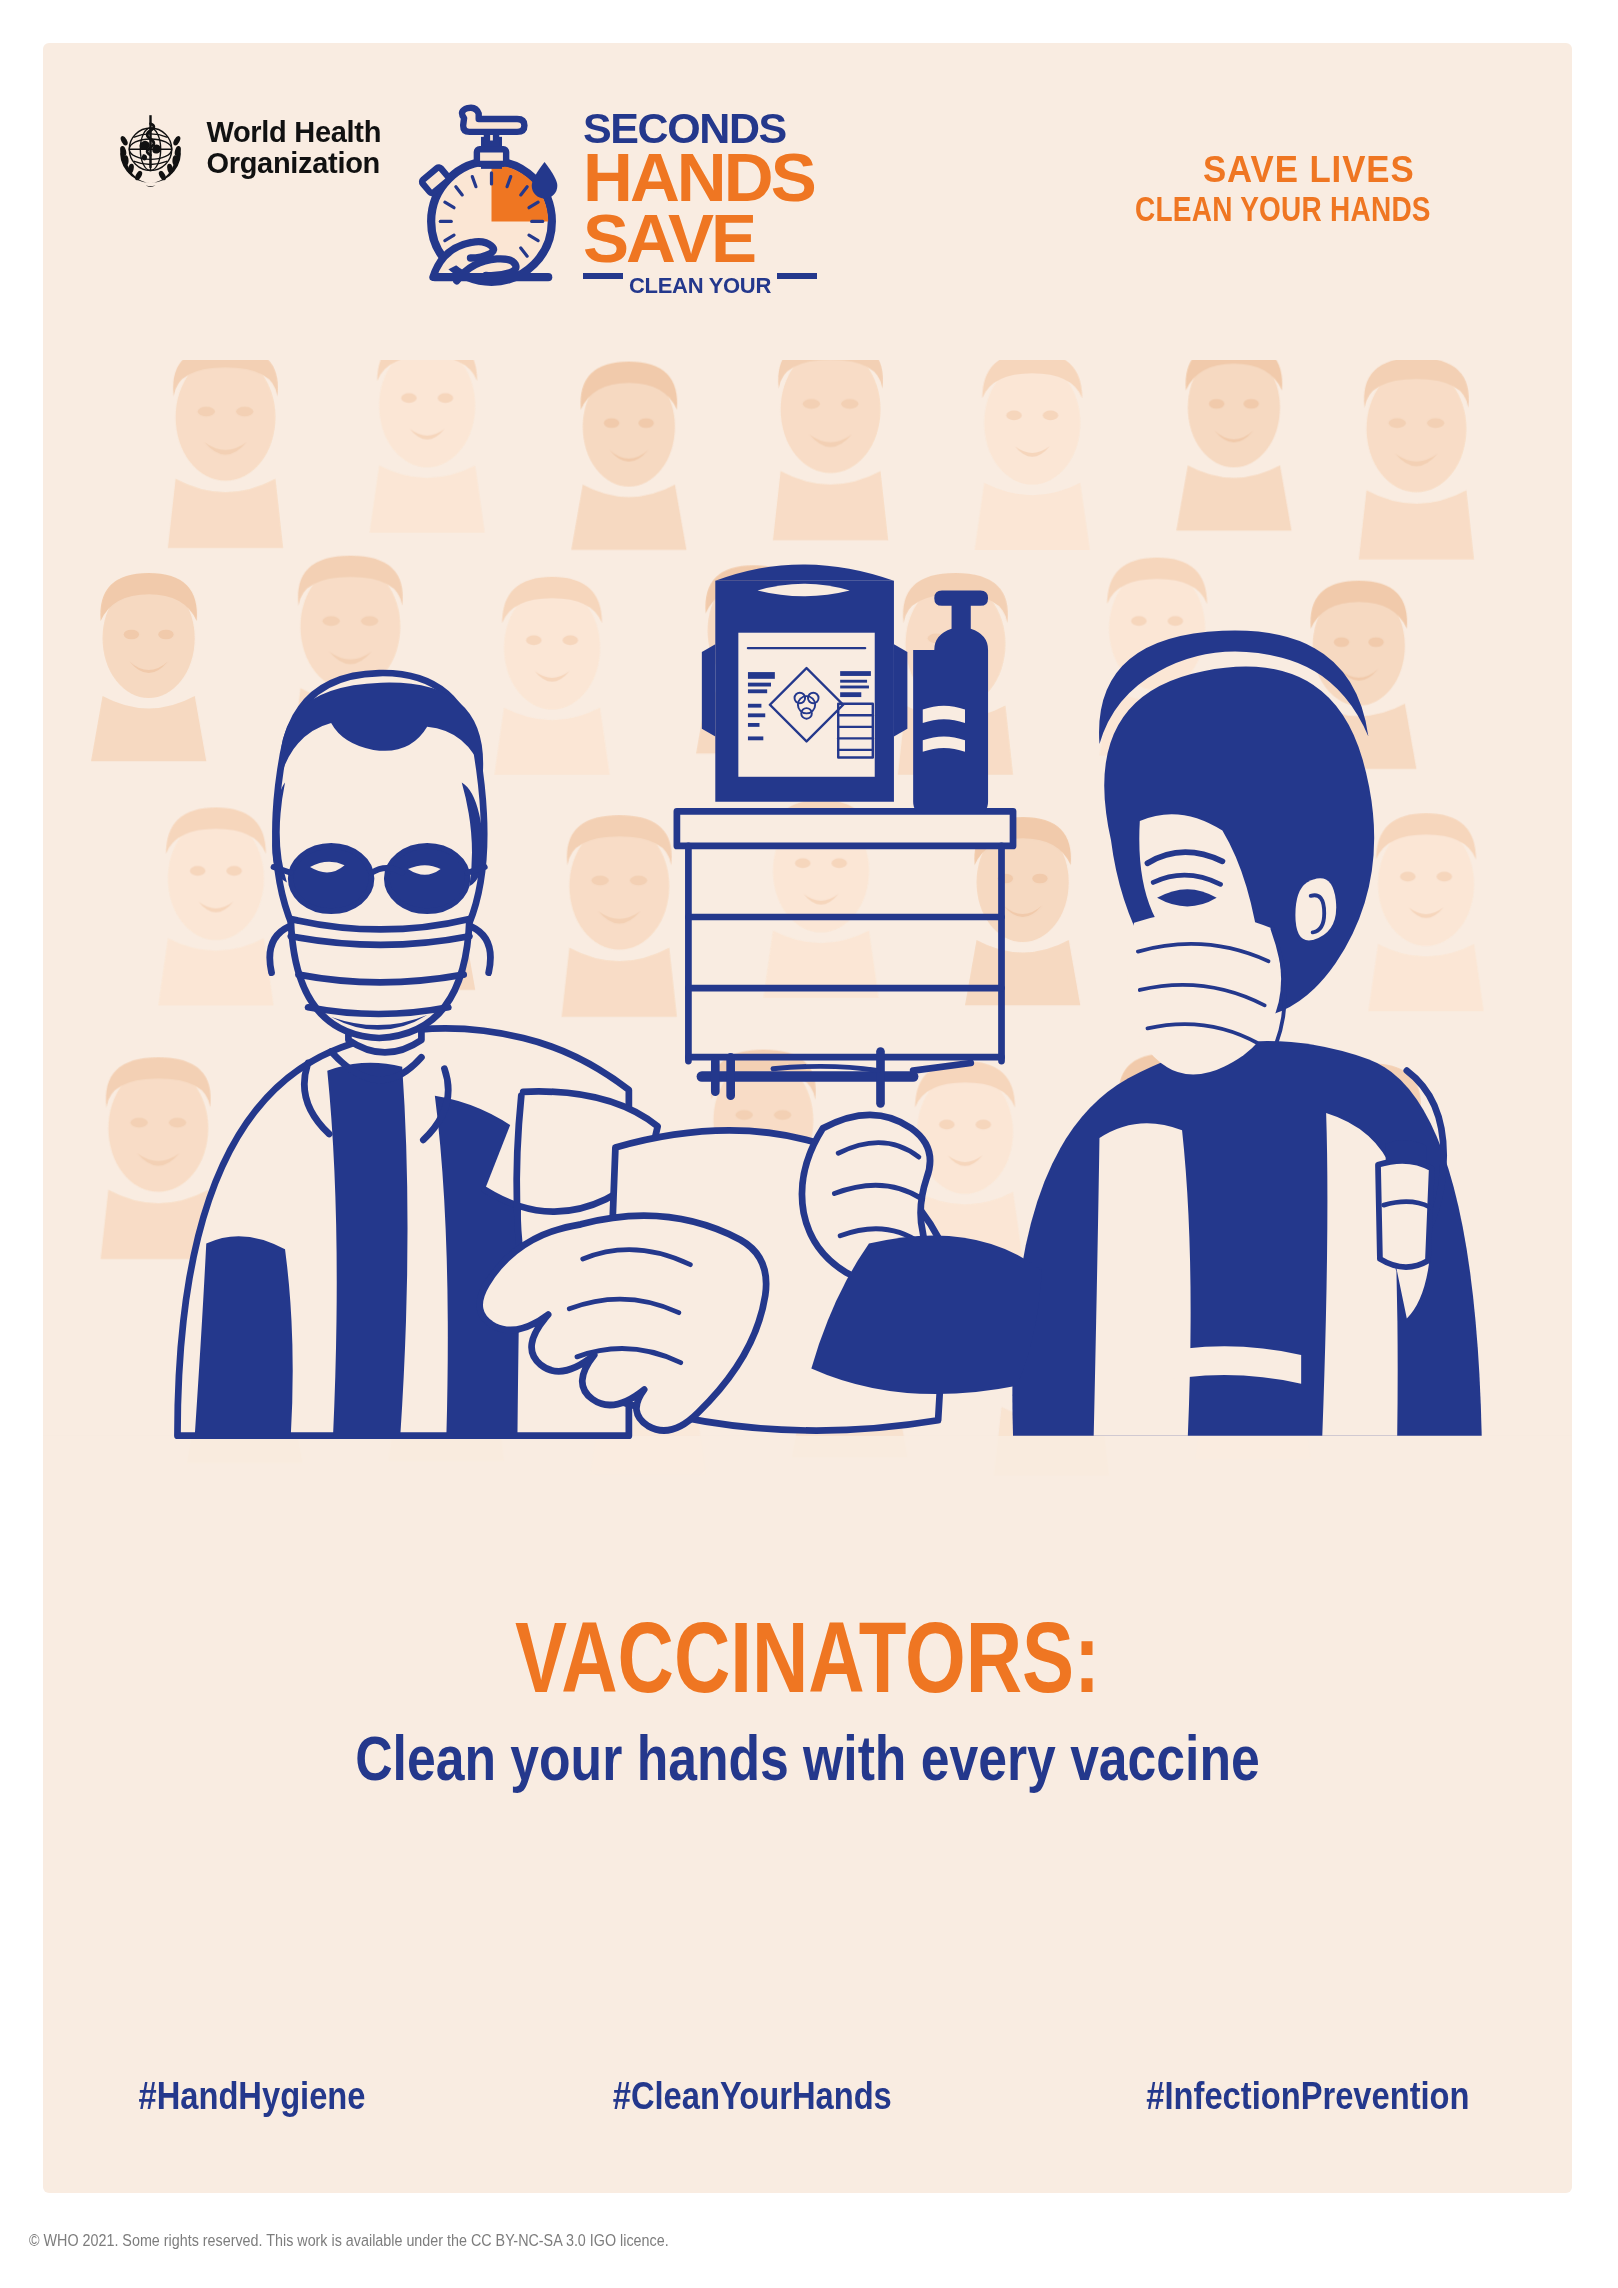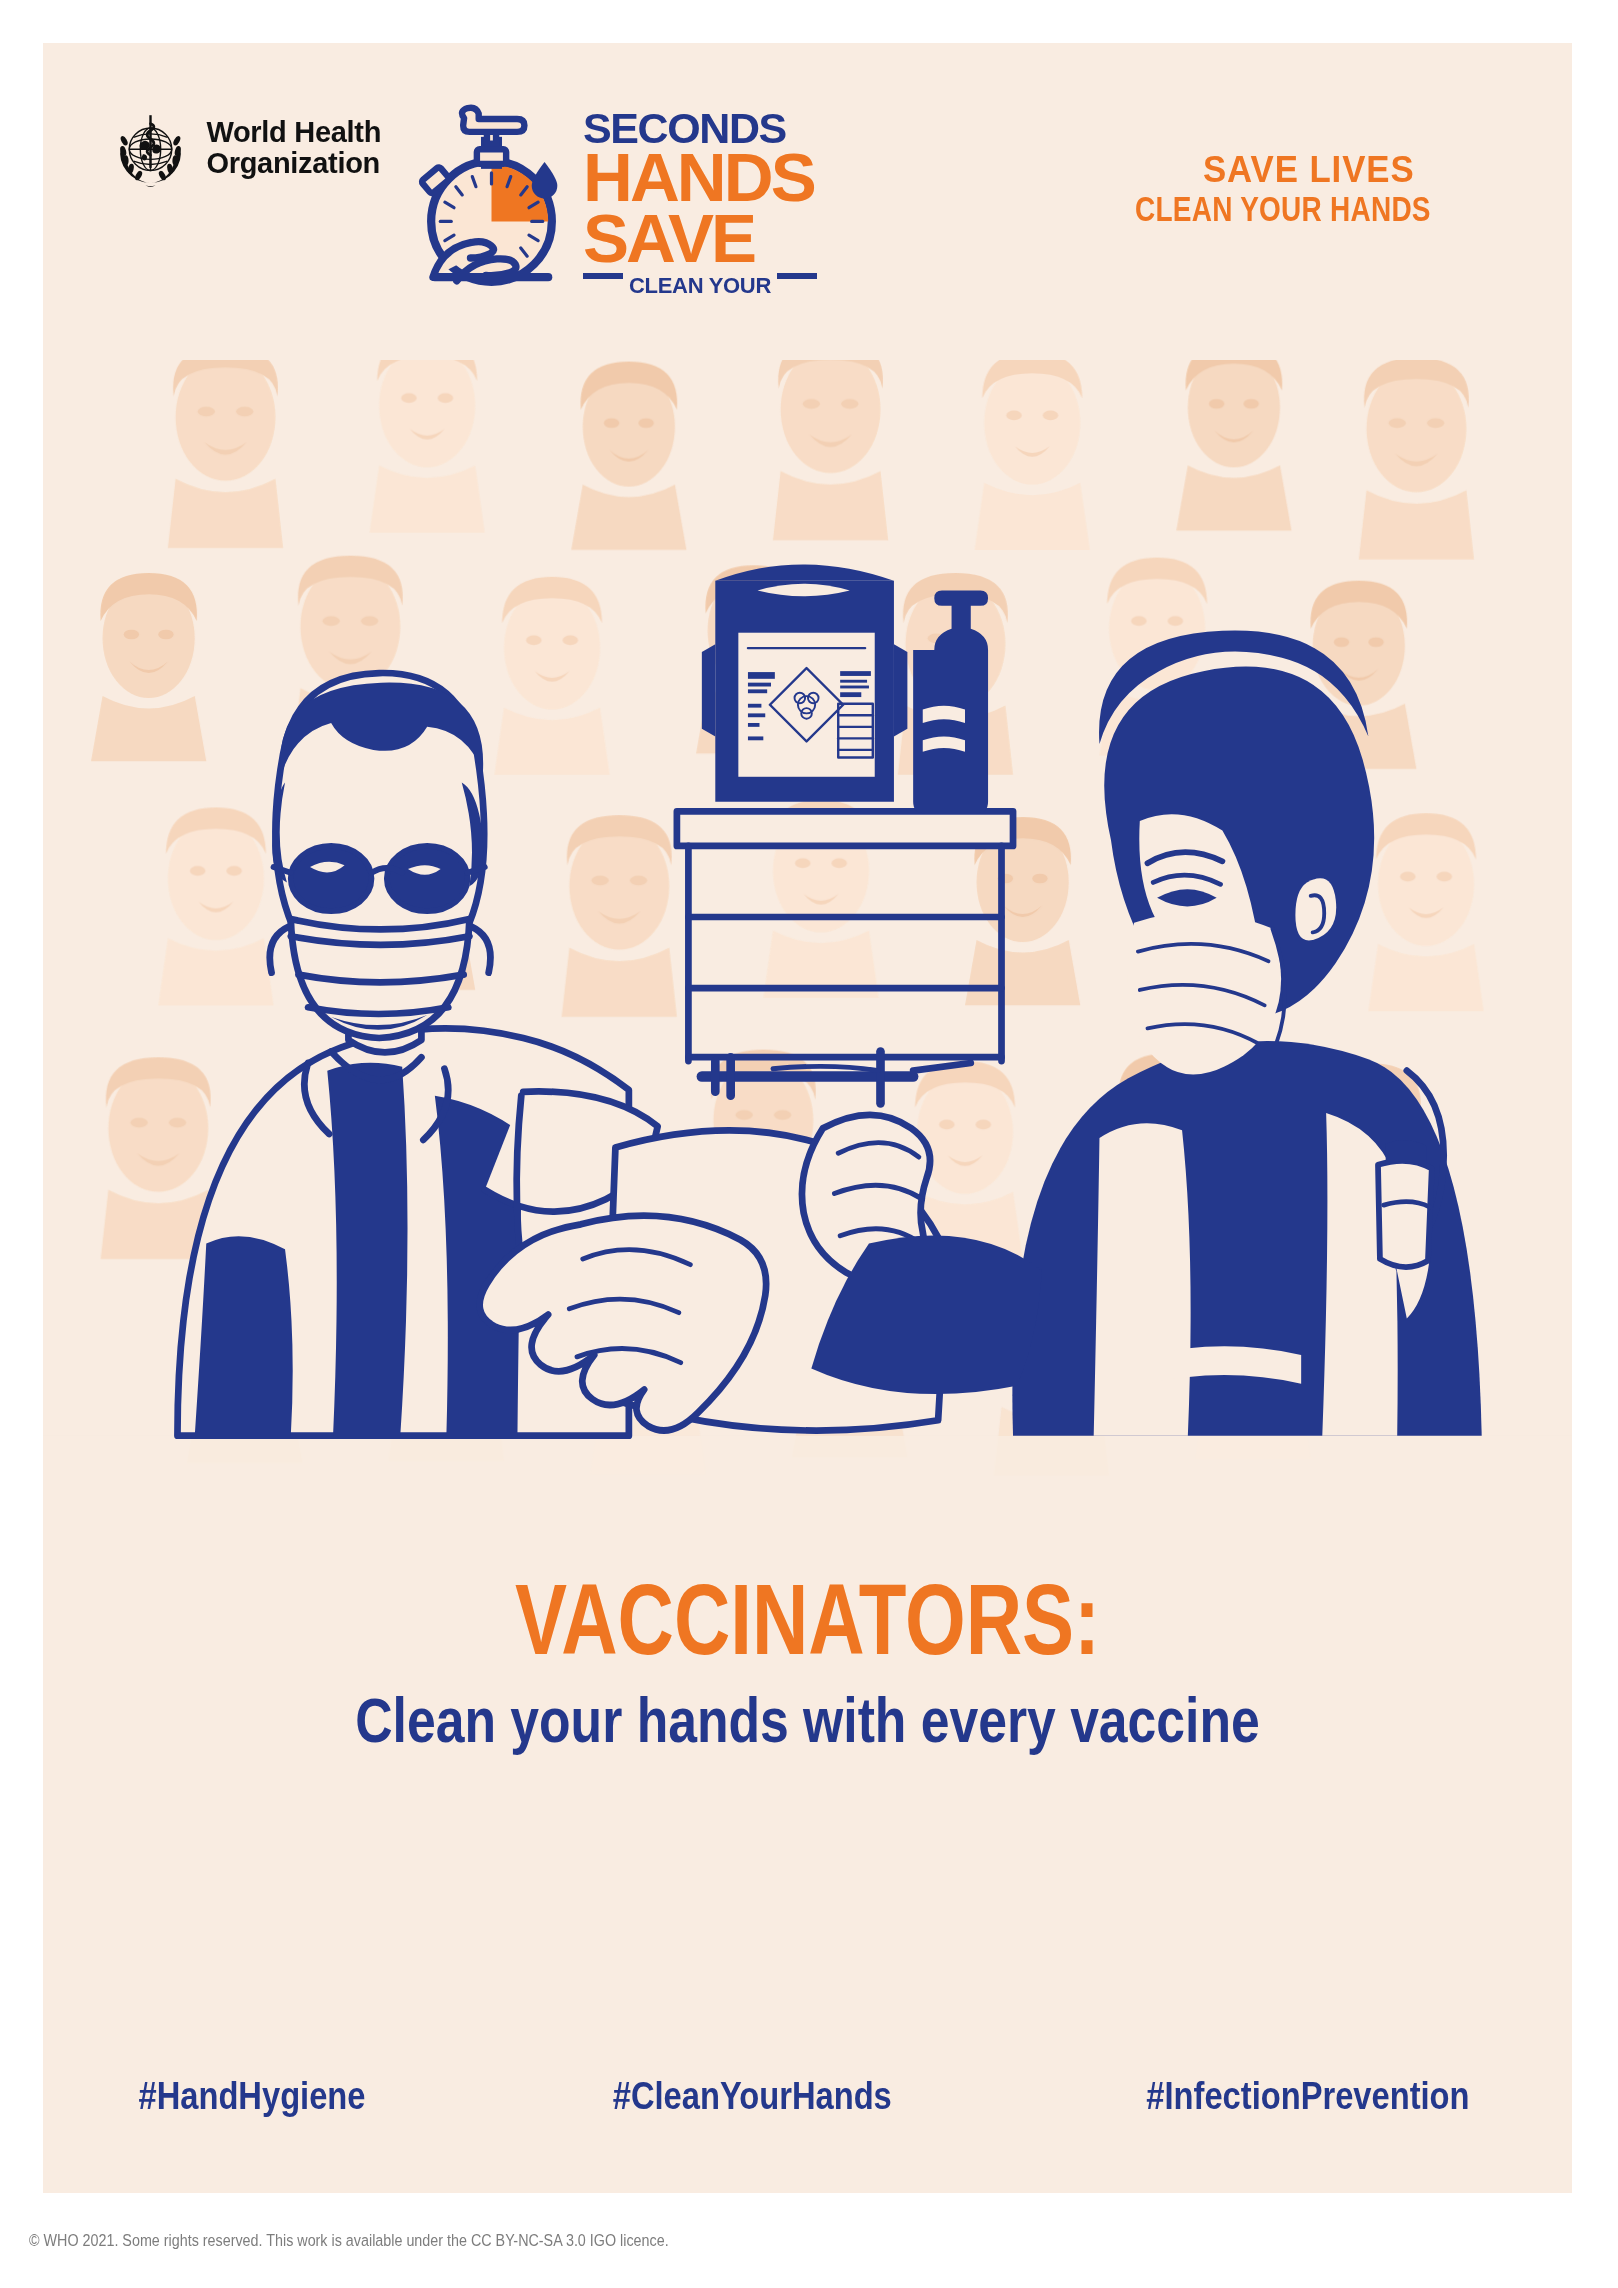--- a/index.html
+++ b/index.html
@@ -16,20 +16,21 @@
 
   
   #poster {
     position: absolute;
     left: 43px;
     top: 43px;
     width: 1529px;
     height: 2150px;
     background: #f9ece1;
     overflow: hidden;
+    border-radius: 6px;
   }
 
   
   #header {
     position: absolute;
     left: 0; top: 0;
     width: 1529px;
     height: 259px;
   }
 
@@ -152,21 +153,21 @@
     height: 1230px;
     overflow: hidden;
   }
   #faces-bg { position:absolute; left:0; top:0; width:1529px; height:1230px; }
   #scene { position:absolute; left:0; top:0; width:1529px; height:1230px; }
 
   
   #headline-block {
     position: absolute;
     left: 0;
-    top: 1526px;
+    top: 1564px;
     width: 1529px;
     text-align: center;
   }
   #headline {
     font-family: "Liberation Sans Narrow", "Liberation Sans", sans-serif;
     font-weight: bold;
     font-size: 100px;
     color: #ef7622;
     letter-spacing: 0px;
     transform: scaleX(0.78);

